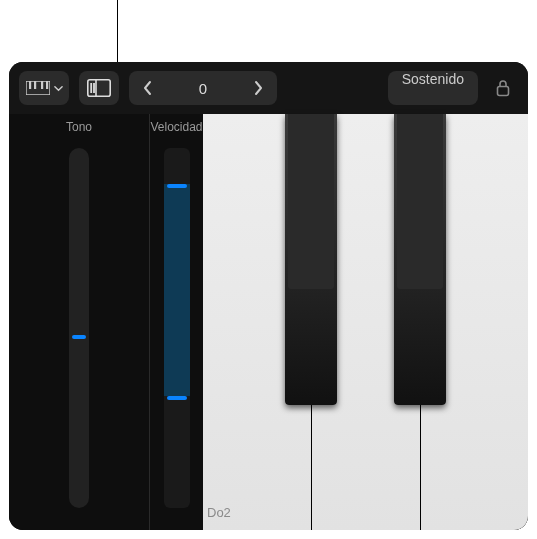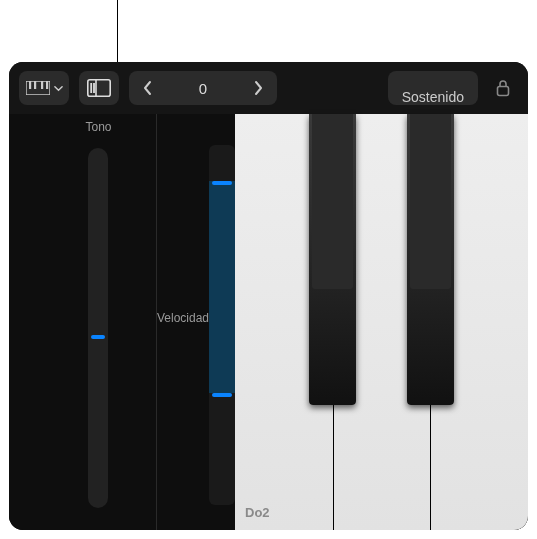--- a/index.html
+++ b/index.html
@@ -7,40 +7,40 @@
   .callout-line{position:absolute;left:117px;top:0;width:1px;height:62px;background:#000;}
   .app{position:absolute;left:9px;top:62px;width:519px;height:468px;background:#000;border-radius:14px;overflow:hidden;}
   
   .toolbar{height:52px;background:#151515;display:flex;align-items:center;gap:10px;padding:0 10px;}
   .btn{background:#2b2b2b;border-radius:8px;height:34px;display:flex;align-items:center;justify-content:center;color:#ccc;}
   .btn-kbd{width:50px;gap:4px;}
   .btn-ctrl{width:40px;}
   .octave{background:#2b2b2b;border-radius:8px;height:34px;width:140px;display:flex;align-items:center;justify-content:space-between;padding:0 4px;}
   .oct-arrow{width:30px;height:30px;display:flex;align-items:center;justify-content:center;color:#ccc;font-size:18px;}
   .oct-val{color:#ddd;font-size:15px;}
-  .sost{background:#2b2b2b;border-radius:8px;height:34px;padding:0 14px;display:flex;align-items:flex-end;color:#ccc;font-size:14px;}
+  .sost{background:#2b2b2b;border-radius:8px;height:34px;padding:0 14px;display:flex;align-items:flex-start;color:#ccc;font-size:14px;}
   .lock{color:#888;width:30px;display:flex;align-items:center;justify-content:center;}
   .sp{flex:1;}
   
   .body{display:flex;height:416px;}
-  .controls{width:194px;background:#0e0e0e;display:flex;padding-left:32px;}
+  .controls{width:194px;background:#0e0e0e;display:flex;}
   .pair{width:140px;display:flex;padding-top:6px;}
   .col{flex:1;display:flex;flex-direction:column;align-items:center;}
   .lbl{color:#9a9a9a;font-size:12px;margin-bottom:14px;}
   .track{position:relative;width:20px;height:360px;background:#222;border-radius:10px;}
   .thumb{position:absolute;left:3px;width:14px;height:4px;background:#0a84ff;border-radius:2px;}
-  .vel-wrap{flex:1;border-left:1px solid #2a2a2a;display:flex;flex-direction:row;align-items:center;padding-top:6px;}
+  .vel-wrap{flex:1;border-left:1px solid #2a2a2a;display:flex;flex-direction:column;align-items:center;padding-top:6px;}
   .vel-track{position:relative;width:26px;height:360px;background:#1a1a1a;border-radius:6px;overflow:hidden;}
   .vel-fill{position:absolute;left:0;right:0;background:#0e3a55;}
   .vel-bar{position:absolute;left:3px;right:3px;height:4px;background:#0a84ff;border-radius:2px;}
   
   .keys{flex:1;position:relative;background:#101010;}
   .white{position:absolute;top:0;bottom:0;background:linear-gradient(#eee,#e2e2e2);border-left:1px solid #000;}
   .white:first-child{border-left:none;}
-  .white .notelbl{position:absolute;left:10px;bottom:10px;color:#8a8a8a;font-size:13px;font-weight:700;}
+  .white .notelbl{position:absolute;left:4px;bottom:10px;color:#8a8a8a;font-size:13px;font-weight:400;}
   .black{position:absolute;top:0;height:70%;background:linear-gradient(#3a3a3a,#222 60%,#111);border-radius:0 0 4px 4px;box-shadow:0 3px 6px rgba(0,0,0,.6);}
   .bk-top{position:absolute;left:3px;right:3px;top:0;bottom:40%;background:#2a2a2a;border-radius:0 0 3px 3px;}
   
   svg{display:block;}
 </style>
 </head>
 <body>
 <div class="frame">
 
 <div class="callout-line"></div>

